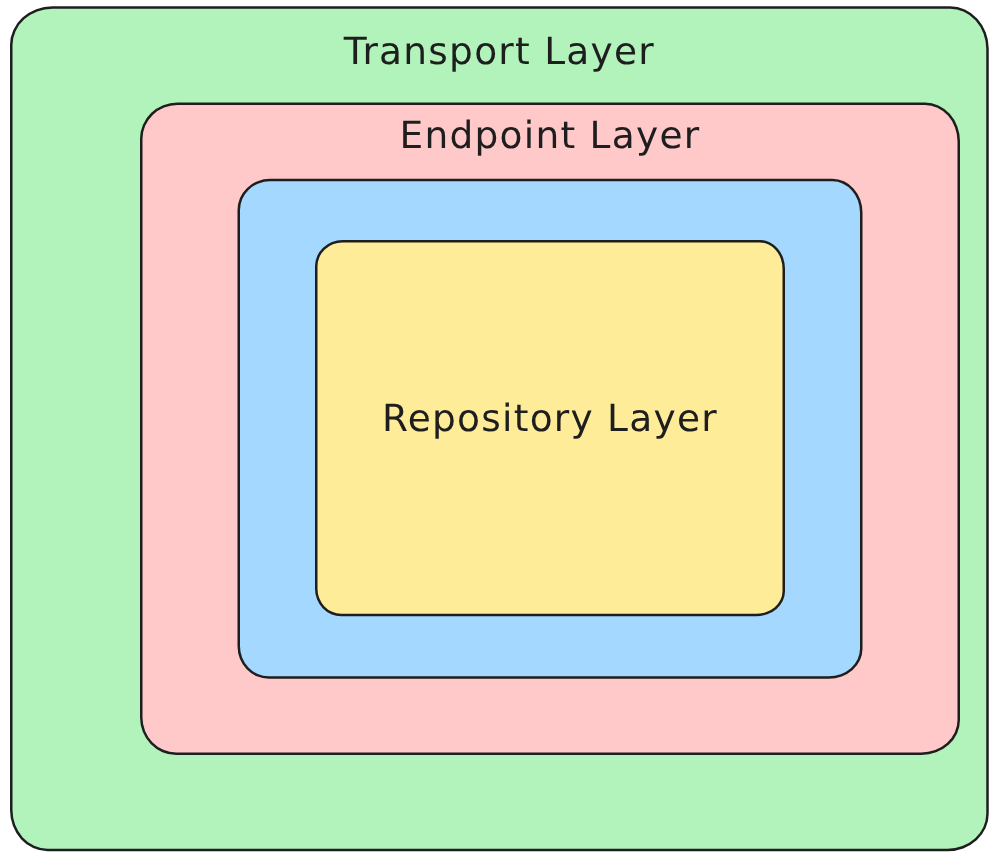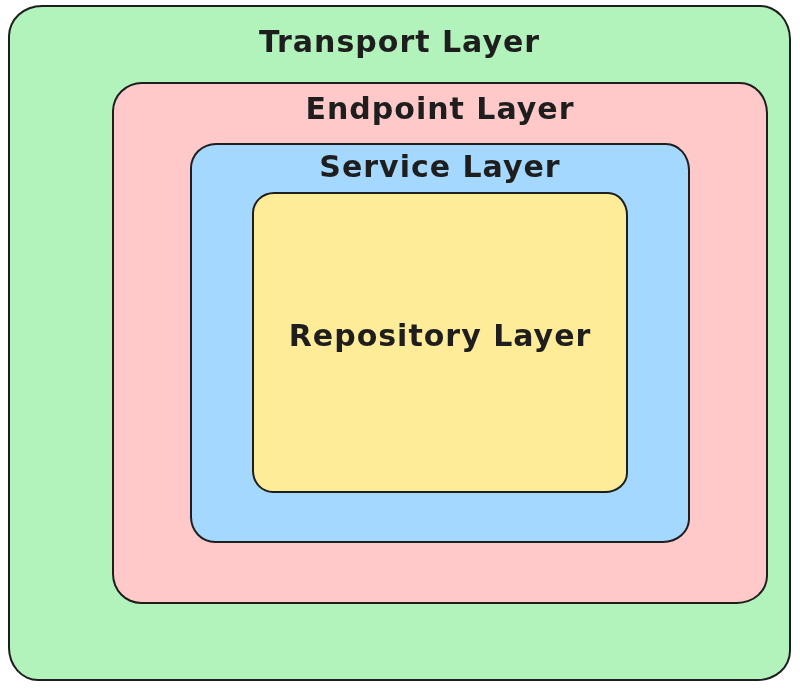--- a/index.html
+++ b/index.html
@@ -17,21 +17,21 @@
   .layer-box {
     position: absolute;
     border: 2.5px solid #1e1e1e;
   }
   .layer-label {
     position: absolute;
     left: 0; right: 0;
     text-align: center;
     color: #1e1e1e;
     font-size: 30px;
-    font-weight: 700;
+    font-weight: 400;
     letter-spacing: 1px;
     white-space: nowrap;
     line-height: 38px;
   }
   
   #box-transport {
     left: 8px; top: 5px;
     width: 783px; height: 676px;
     background: #b2f2bb;
     border-radius: 34px 31px 33px 30px / 31px 34px 30px 33px;
@@ -74,21 +74,20 @@
 
 <div class="canvas">
 
   <div class="layer-box" id="box-transport" style="background-color: rgb(178, 242, 187);">
     <div class="layer-label" id="label-transport">Transport Layer</div>
 
     <div class="layer-box" id="box-endpoint" style="background-color: rgb(255, 201, 201);">
       <div class="layer-label" id="label-endpoint">Endpoint Layer</div>
 
       <div class="layer-box" id="box-service" style="background-color: rgb(165, 216, 255);">
-        <div class="layer-label" id="label-service">Service Layer</div>
 
         <div class="layer-box" id="box-repository" style="background-color: rgb(255, 236, 153);">
           <div class="layer-label" id="label-repository">Repository Layer</div>
         </div>
 
       </div>
     </div>
   </div>
 
 </div>

